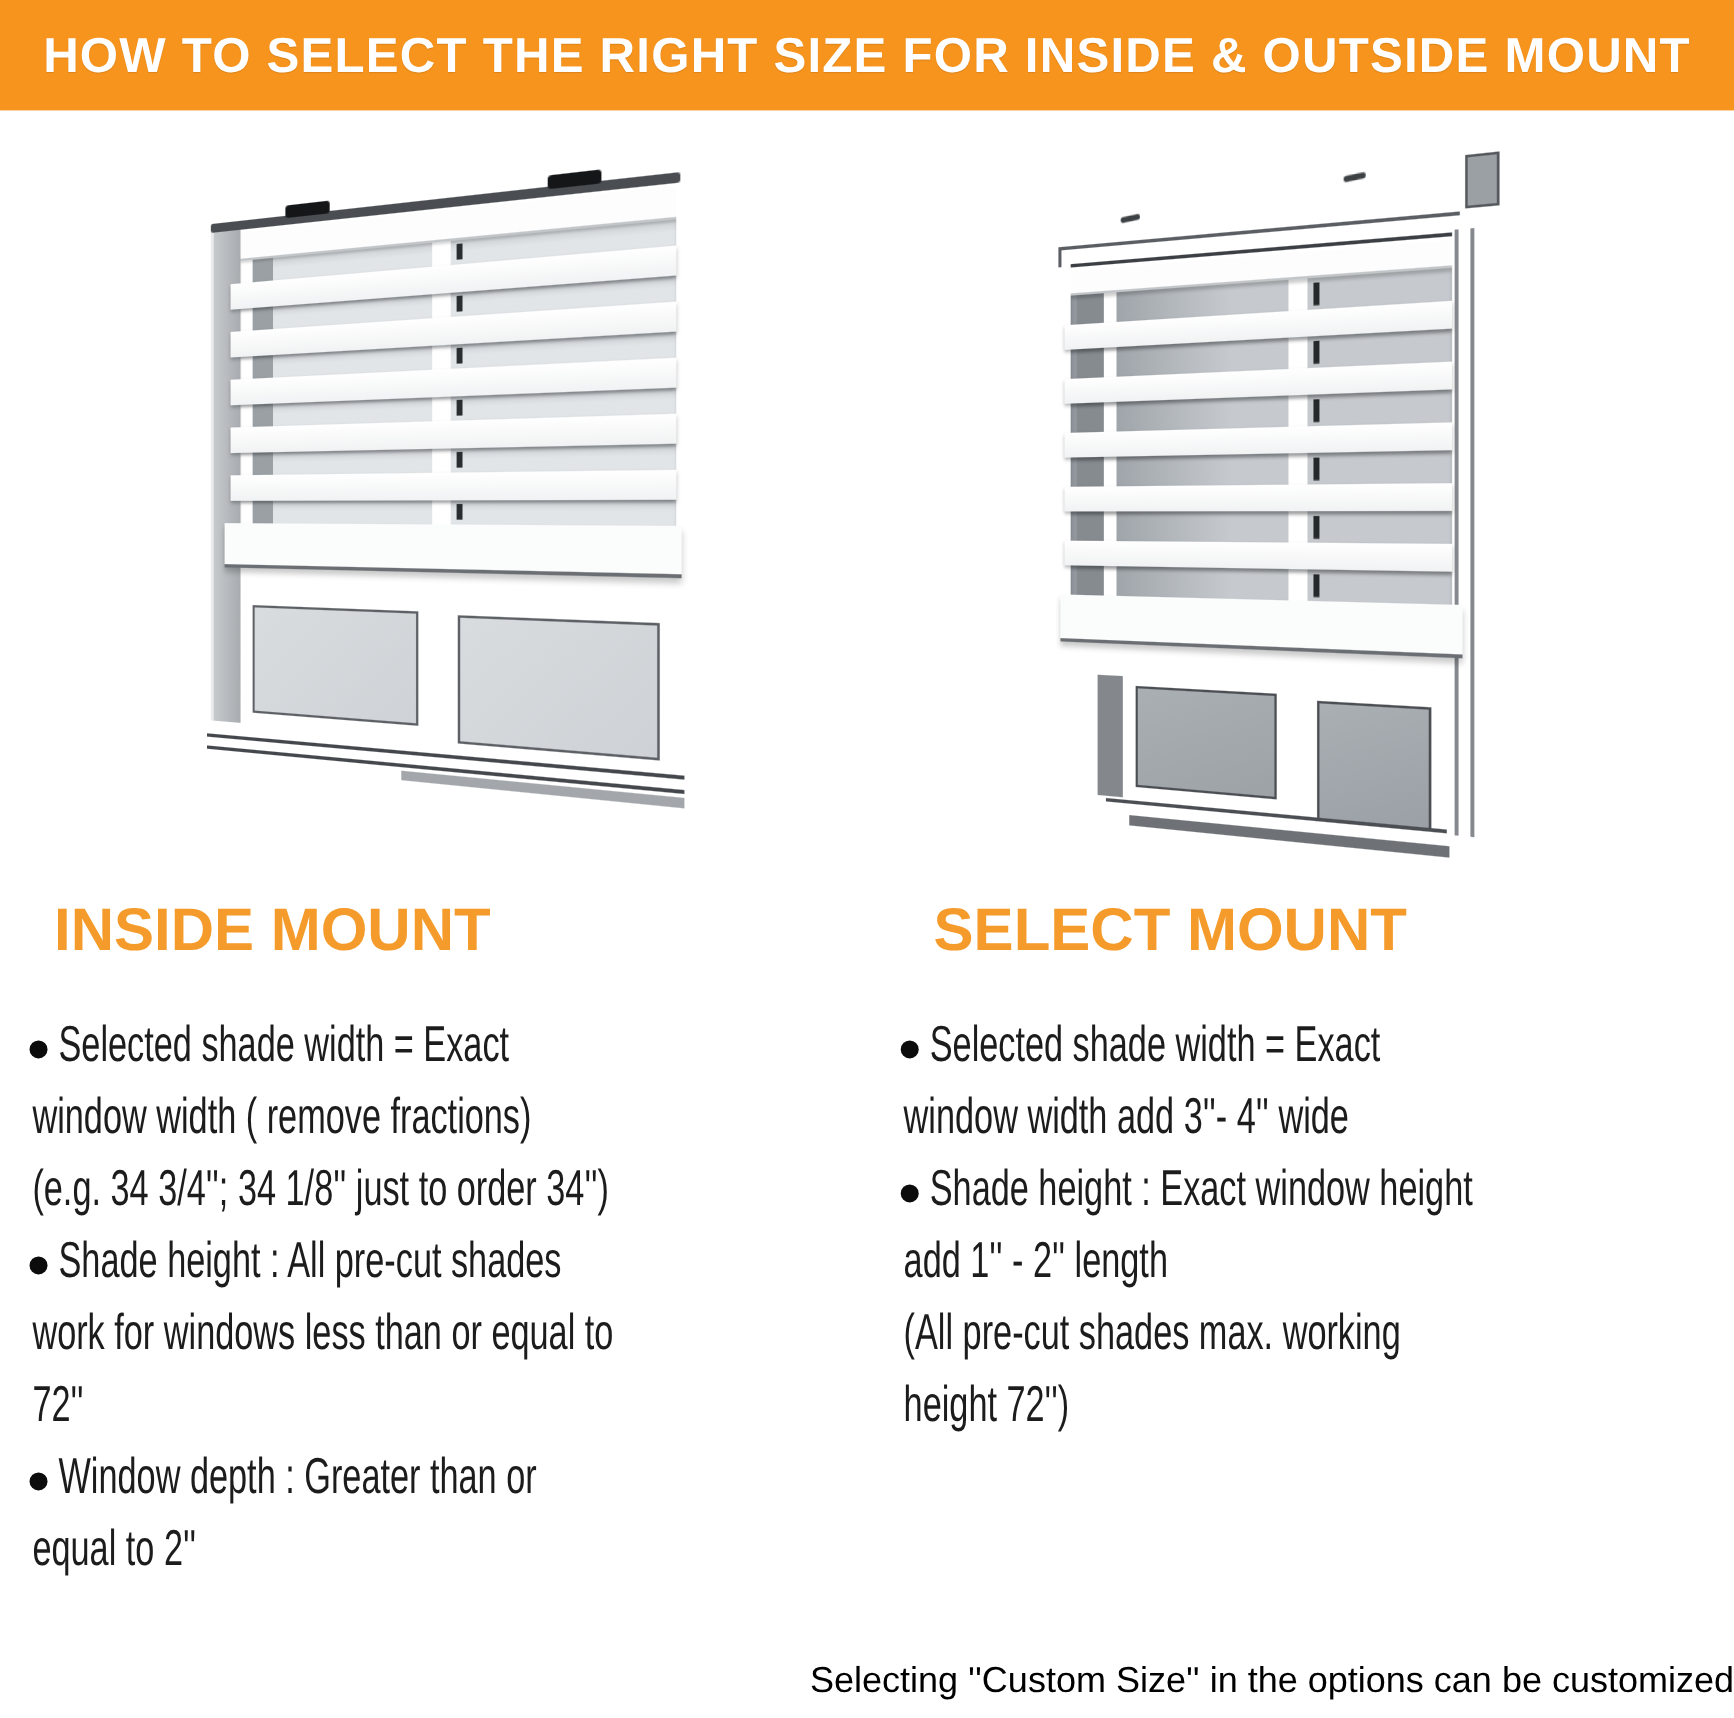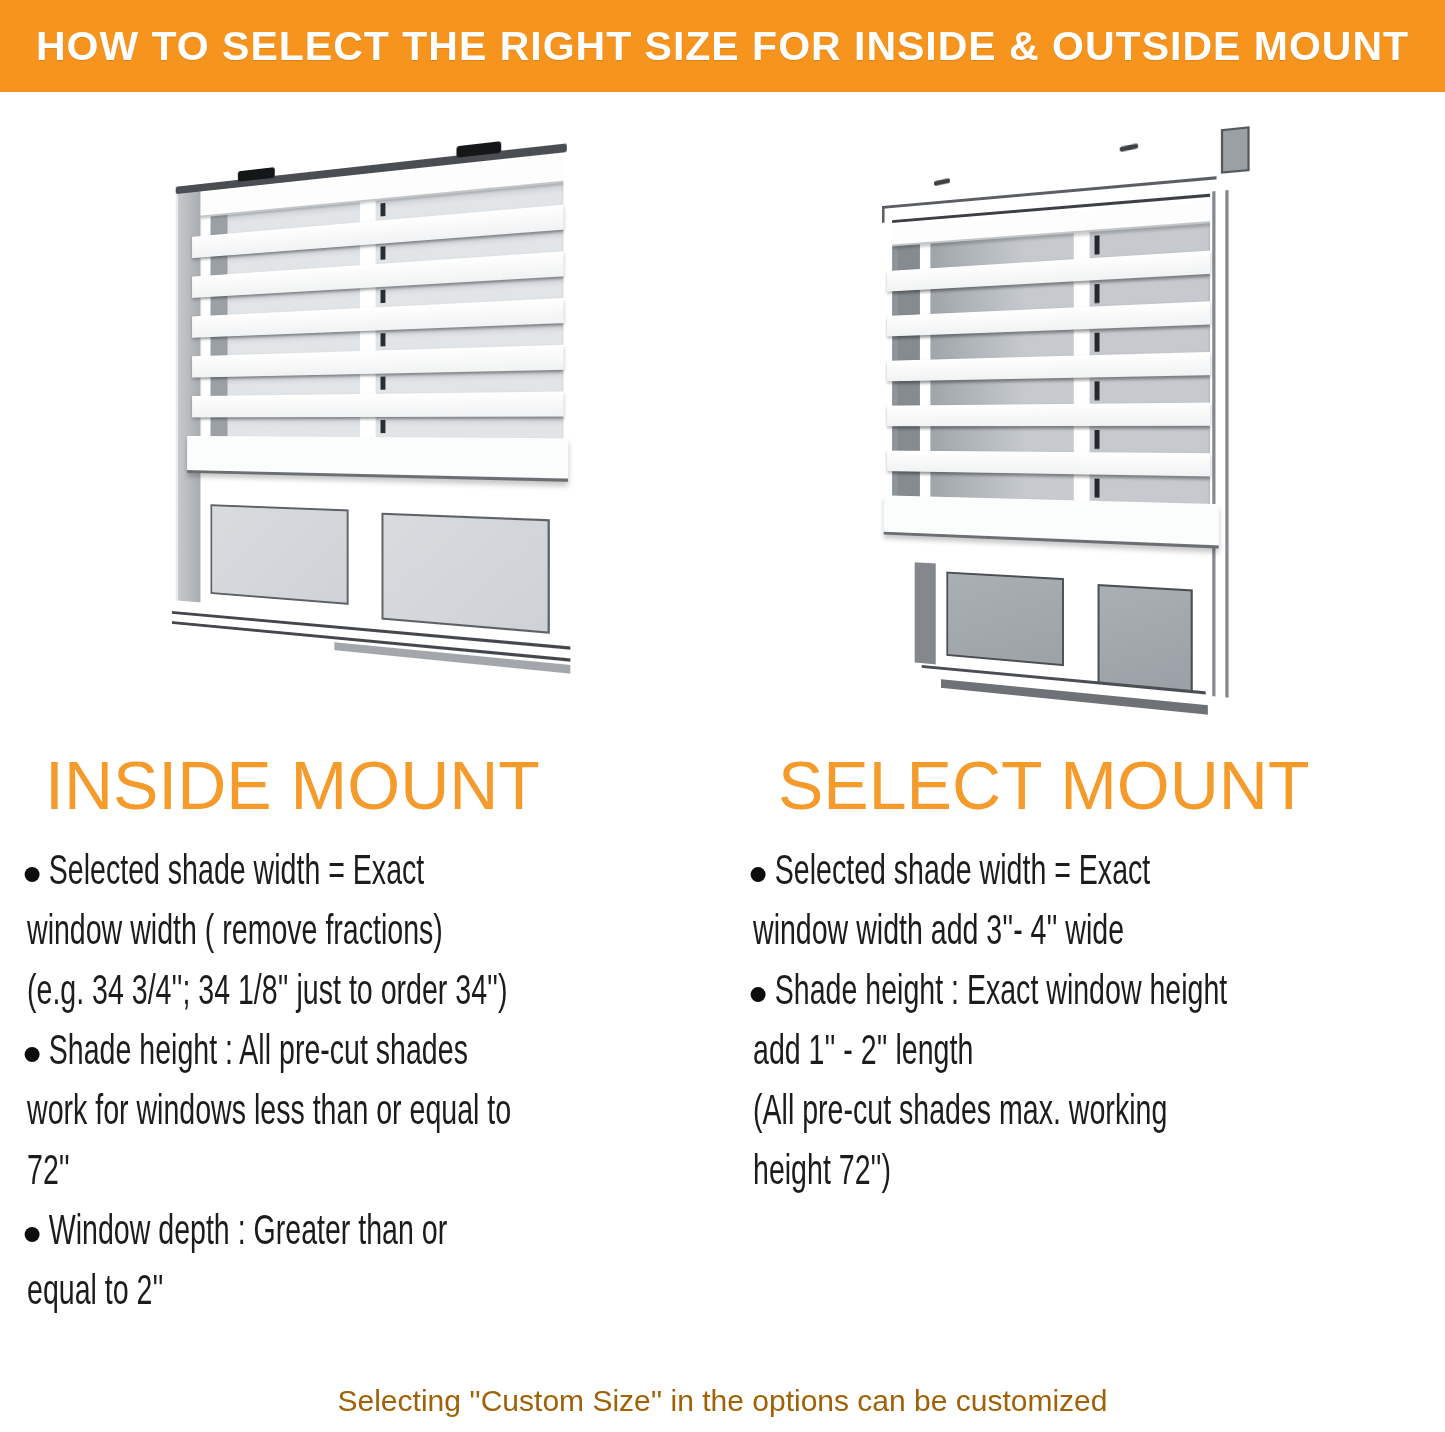--- a/index.html
+++ b/index.html
@@ -7,37 +7,37 @@
               font-family:"Liberation Sans", sans-serif; }
   .stage { position:relative; width:1445px; height:1432px; background:#fff; }
 
   
   .banner { position:absolute; left:0; top:0; width:1445px; height:92px;
             background:var(--banner-bg,#F7941D); display:flex; align-items:center; justify-content:center; }
   .banner-title { color:#fff; font-weight:bold; font-size:41px; letter-spacing:1px;
                   white-space:nowrap; text-shadow:0 1px 1px rgba(0,0,0,.12); }
 
   
-  .mount-heading { position:absolute; font-size:68px; font-weight:normal;
+  .mount-heading { position:absolute; font-size:50px; font-weight:bold;
                    color:var(--heading-orange,#F49B2B); white-space:nowrap; }
   .heading-inside  { left:45px;  top:746px; }
   .heading-outside { left:778px; top:746px; }
 
   
   .textcol { position:absolute; width:960px; transform:scaleX(0.68); transform-origin:left top;
              font-size:42px; line-height:60px; color:var(--body-text,#1C1C1C); }
   .col-inside  { left:27px;  top:840px; }
   .col-outside { left:753px; top:840px; }
   .line { white-space:nowrap; height:60px; }
   .dot { display:inline-block; width:15px; height:15px; border-radius:50%;
          background:#0c0c0c; margin-right:17px; transform:scaleX(1.47); vertical-align:2px; }
 
   
-  .footer-note { position:absolute; left:0; top:1384px; width:1445px; text-align:center;
-                 font-size:30px; color:#a16207; }
+  .footer-note { position:absolute; left:0; top:1384px; width:1445px; text-align:right;
+                 font-size:30px; color:#000000; }
 
   
   .illust { position:absolute; }
   .illust-left  { left:148px; top:150px; width:430px; height:545px; }
   .illust-right { left:862px; top:142px; width:400px; height:575px; }
   .scene { position:absolute; inset:0; }
   .illust-left  .scene { transform:perspective(620px) rotateY(-15deg); }
   .illust-right .scene { transform:perspective(620px) rotateY(-13deg); }
   .scene div { position:absolute; }
 

